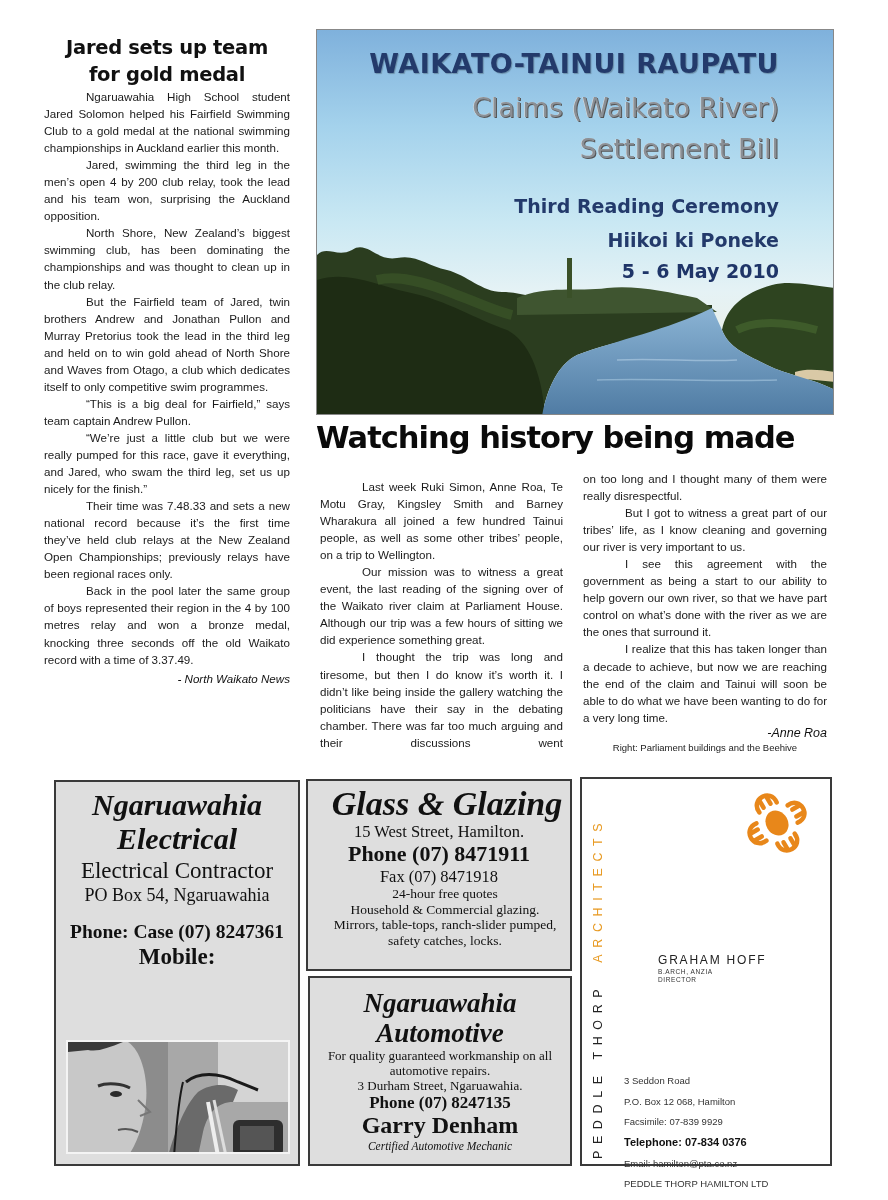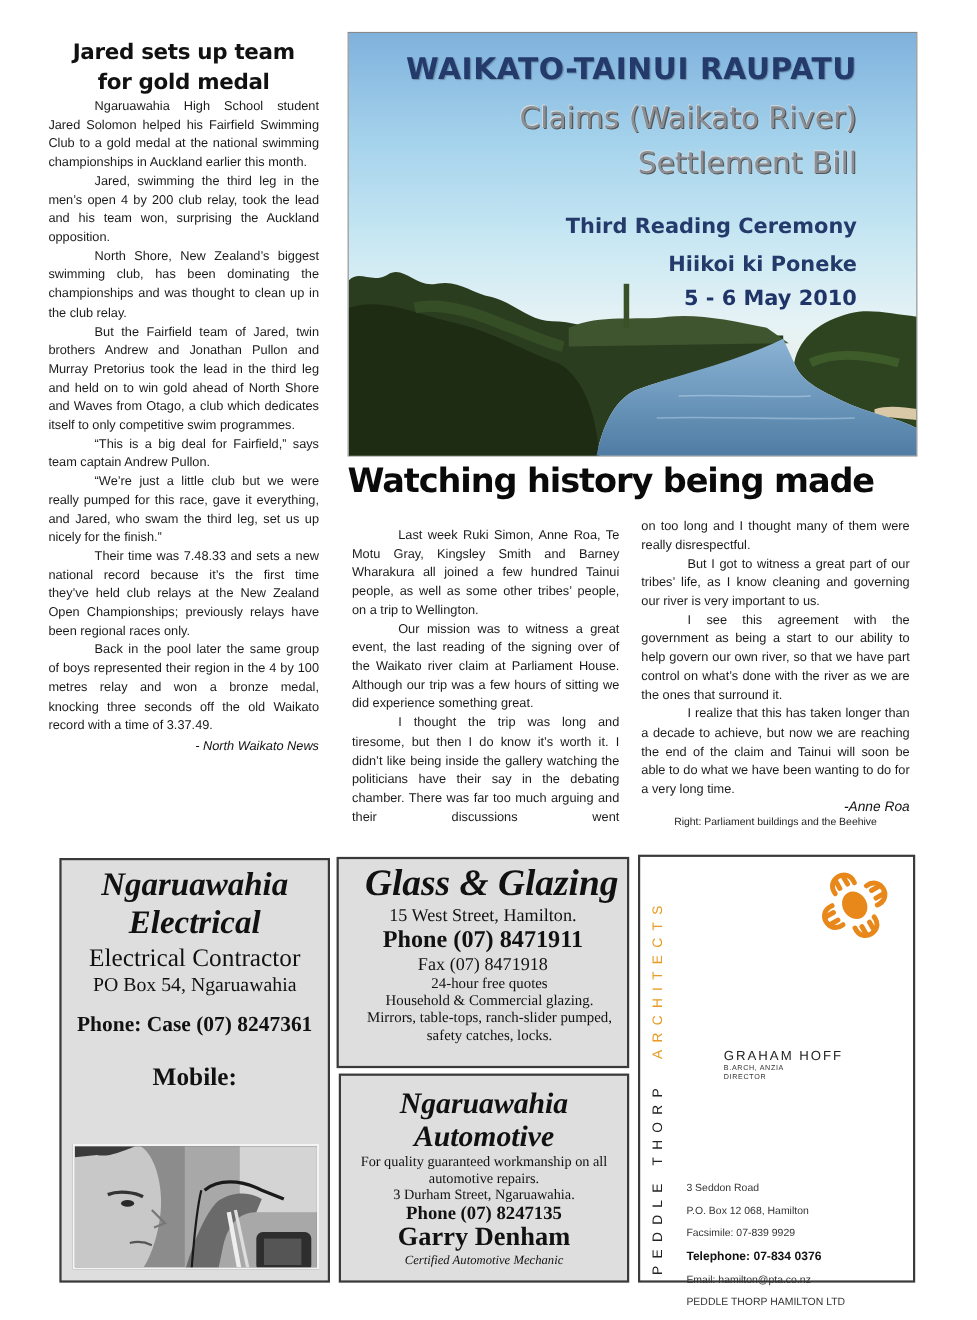--- a/index.html
+++ b/index.html
@@ -49,21 +49,21 @@
     .col-right .byline { text-align: right; font-style: italic; font-size: 12.5px; line-height: 15px; }
     .col-right .caption { text-align: center; font-size: 9.5px; line-height: 13px; color: #222; }
 
     
     .ad { position: absolute; background: #dedede; border: 2px solid #3a3a3a; font-family: "Liberation Serif", serif; text-align: center; color: #111; }
     .ad-electrical { left: 54px; top: 780px; width: 246px; height: 386px; }
     .ad-electrical .name { font-size: 30px; line-height: 34px; font-style: italic; font-weight: bold; margin-top: 6px; }
     .ad-electrical .sub { font-size: 23px; line-height: 26px; margin-top: 2px; }
     .ad-electrical .addr { font-size: 18px; line-height: 22px; }
     .ad-electrical .phone { font-size: 19.5px; line-height: 24px; font-weight: bold; margin-top: 14px; }
-    .ad-electrical .mobile { font-size: 23px; line-height: 26px; font-weight: bold; margin-top: 22px; }
+    .ad-electrical .mobile { font-size: 23px; line-height: 26px; font-weight: bold; }
     .ad-electrical .photo { position: absolute; left: 10px; top: 258px; width: 224px; height: 114px; border: 2px solid #f4f4f4; overflow: hidden; background: #777; }
 
     .ad-glass { left: 306px; top: 779px; width: 266px; height: 192px; }
     .ad-glass .name { font-size: 34px; line-height: 38px; font-style: italic; font-weight: bold; margin-top: 4px; padding-left: 16px; }
     .ad-glass .addr { font-size: 16.5px; line-height: 18px; }
     .ad-glass .phone { font-size: 22px; line-height: 26px; font-weight: bold; }
     .ad-glass .fax { font-size: 16.5px; line-height: 19px; }
     .ad-glass .small { font-size: 13.5px; line-height: 15.5px; padding-left: 12px; }
 
     .ad-auto { left: 308px; top: 976px; width: 264px; height: 190px; }

